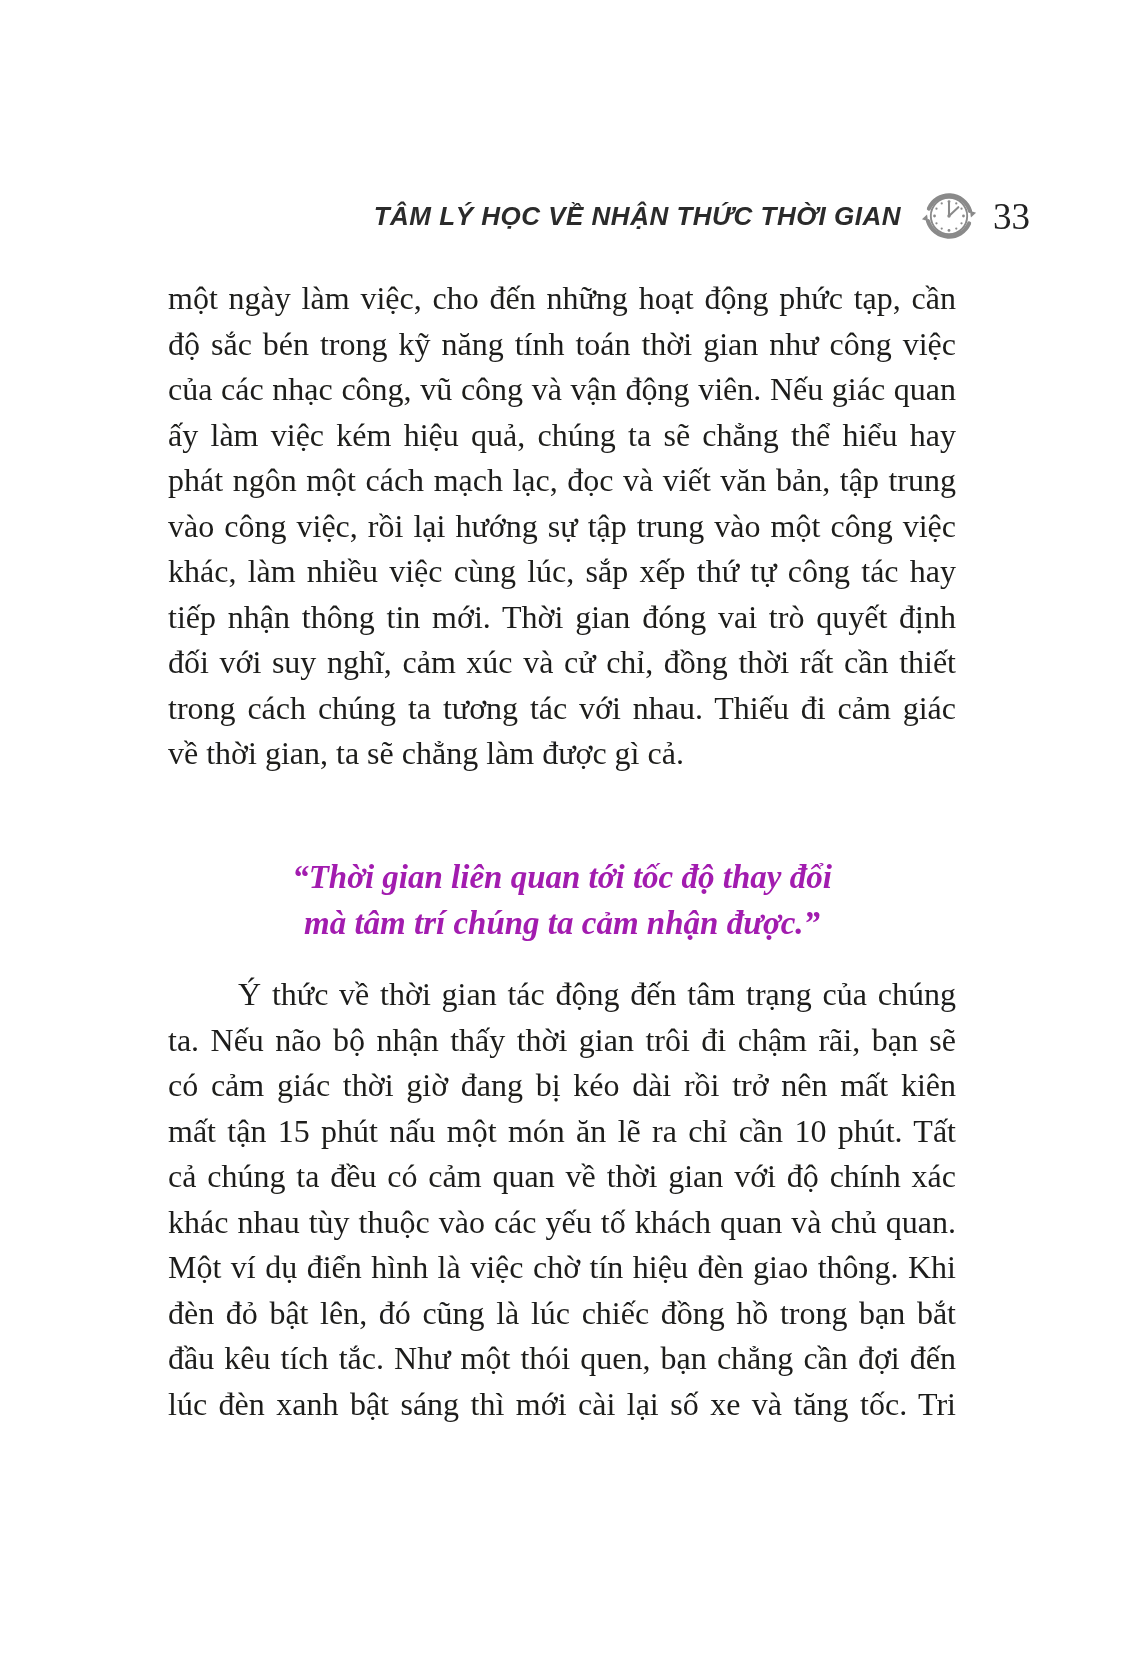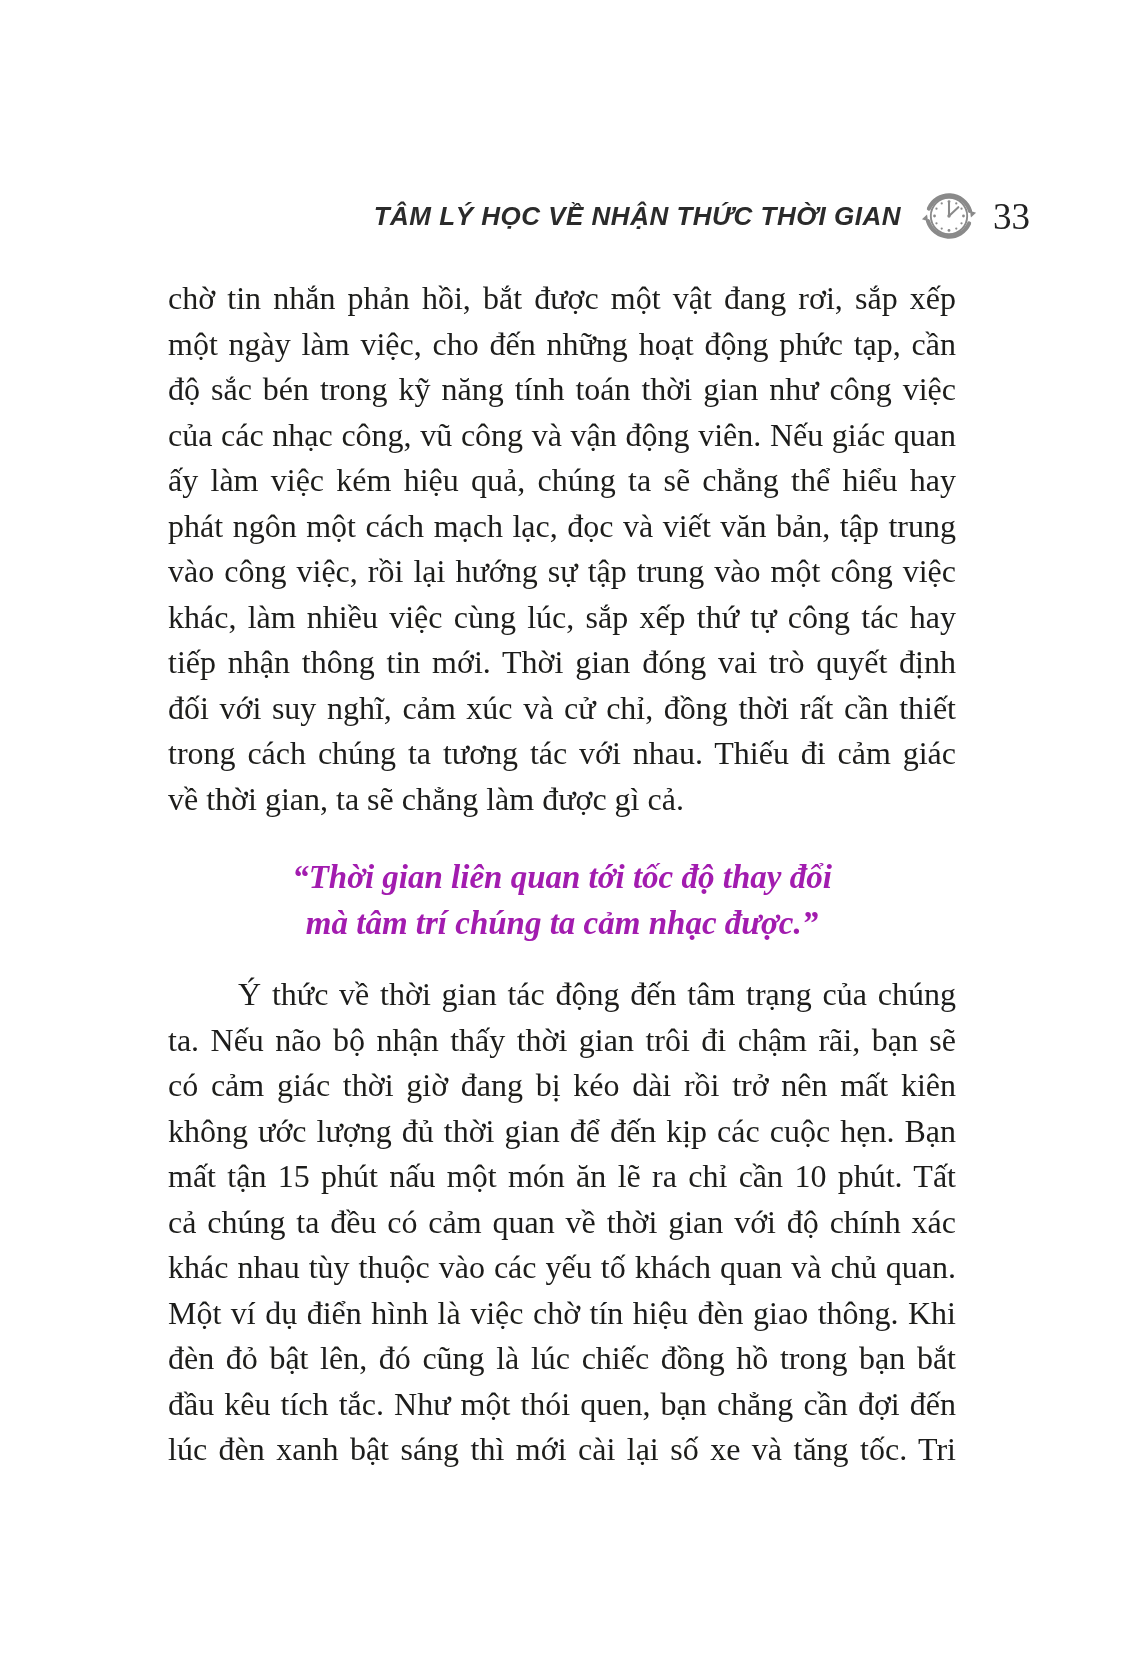--- a/index.html
+++ b/index.html
@@ -111,44 +111,42 @@
 
         <line x1="30" y1="30" x2="30" y2="15.5" stroke="#8a8a8a" stroke-width="2.2" stroke-linecap="round"></line>
         <line x1="30" y1="30" x2="40" y2="20.5" stroke="#8a8a8a" stroke-width="2.2" stroke-linecap="round"></line>
         <circle cx="30" cy="30" r="1.8" fill="#8a8a8a"></circle>
       </svg>
     </span>
     <span class="page-number">33</span>
   </div>
 
   <div id="paragraph-1" class="text-block">
-      <div class="text-line">chờ tin nhắn phản hồi, bắt được một vật đang rơi, sắp xếp</div>
       <div class="text-line">một ngày làm việc, cho đến những hoạt động phức tạp, cần</div>
       <div class="text-line">độ sắc bén trong kỹ năng tính toán thời gian như công việc</div>
       <div class="text-line">của các nhạc công, vũ công và vận động viên. Nếu giác quan</div>
       <div class="text-line">ấy làm việc kém hiệu quả, chúng ta sẽ chẳng thể hiểu hay</div>
       <div class="text-line">phát ngôn một cách mạch lạc, đọc và viết văn bản, tập trung</div>
       <div class="text-line">vào công việc, rồi lại hướng sự tập trung vào một công việc</div>
       <div class="text-line">khác, làm nhiều việc cùng lúc, sắp xếp thứ tự công tác hay</div>
       <div class="text-line">tiếp nhận thông tin mới. Thời gian đóng vai trò quyết định</div>
       <div class="text-line">đối với suy nghĩ, cảm xúc và cử chỉ, đồng thời rất cần thiết</div>
       <div class="text-line">trong cách chúng ta tương tác với nhau. Thiếu đi cảm giác</div>
       <div class="text-line">về thời gian, ta sẽ chẳng làm được gì cả.</div>
     </div>
 
   <div class="pull-quote">
     <div>“Thời gian liên quan tới tốc độ thay đổi</div>
-    <div>mà tâm trí chúng ta cảm nhạc được.”</div>
+    <div>mà tâm trí chúng ta cảm nhận được.”</div>
   </div>
 
   <div id="paragraph-2" class="text-block">
       <div class="text-line">Ý thức về thời gian tác động đến tâm trạng của chúng</div>
       <div class="text-line">ta. Nếu não bộ nhận thấy thời gian trôi đi chậm rãi, bạn sẽ</div>
       <div class="text-line">có cảm giác thời giờ đang bị kéo dài rồi trở nên mất kiên</div>
-      <div class="text-line">không ước lượng đủ thời gian để đến kịp các cuộc hẹn. Bạn</div>
       <div class="text-line">mất tận 15 phút nấu một món ăn lẽ ra chỉ cần 10 phút. Tất</div>
       <div class="text-line">cả chúng ta đều có cảm quan về thời gian với độ chính xác</div>
       <div class="text-line">khác nhau tùy thuộc vào các yếu tố khách quan và chủ quan.</div>
       <div class="text-line">Một ví dụ điển hình là việc chờ tín hiệu đèn giao thông. Khi</div>
       <div class="text-line">đèn đỏ bật lên, đó cũng là lúc chiếc đồng hồ trong bạn bắt</div>
       <div class="text-line">đầu kêu tích tắc. Như một thói quen, bạn chẳng cần đợi đến</div>
       <div class="text-line">lúc đèn xanh bật sáng thì mới cài lại số xe và tăng tốc. Tri</div>
     </div>
 
 </div>

